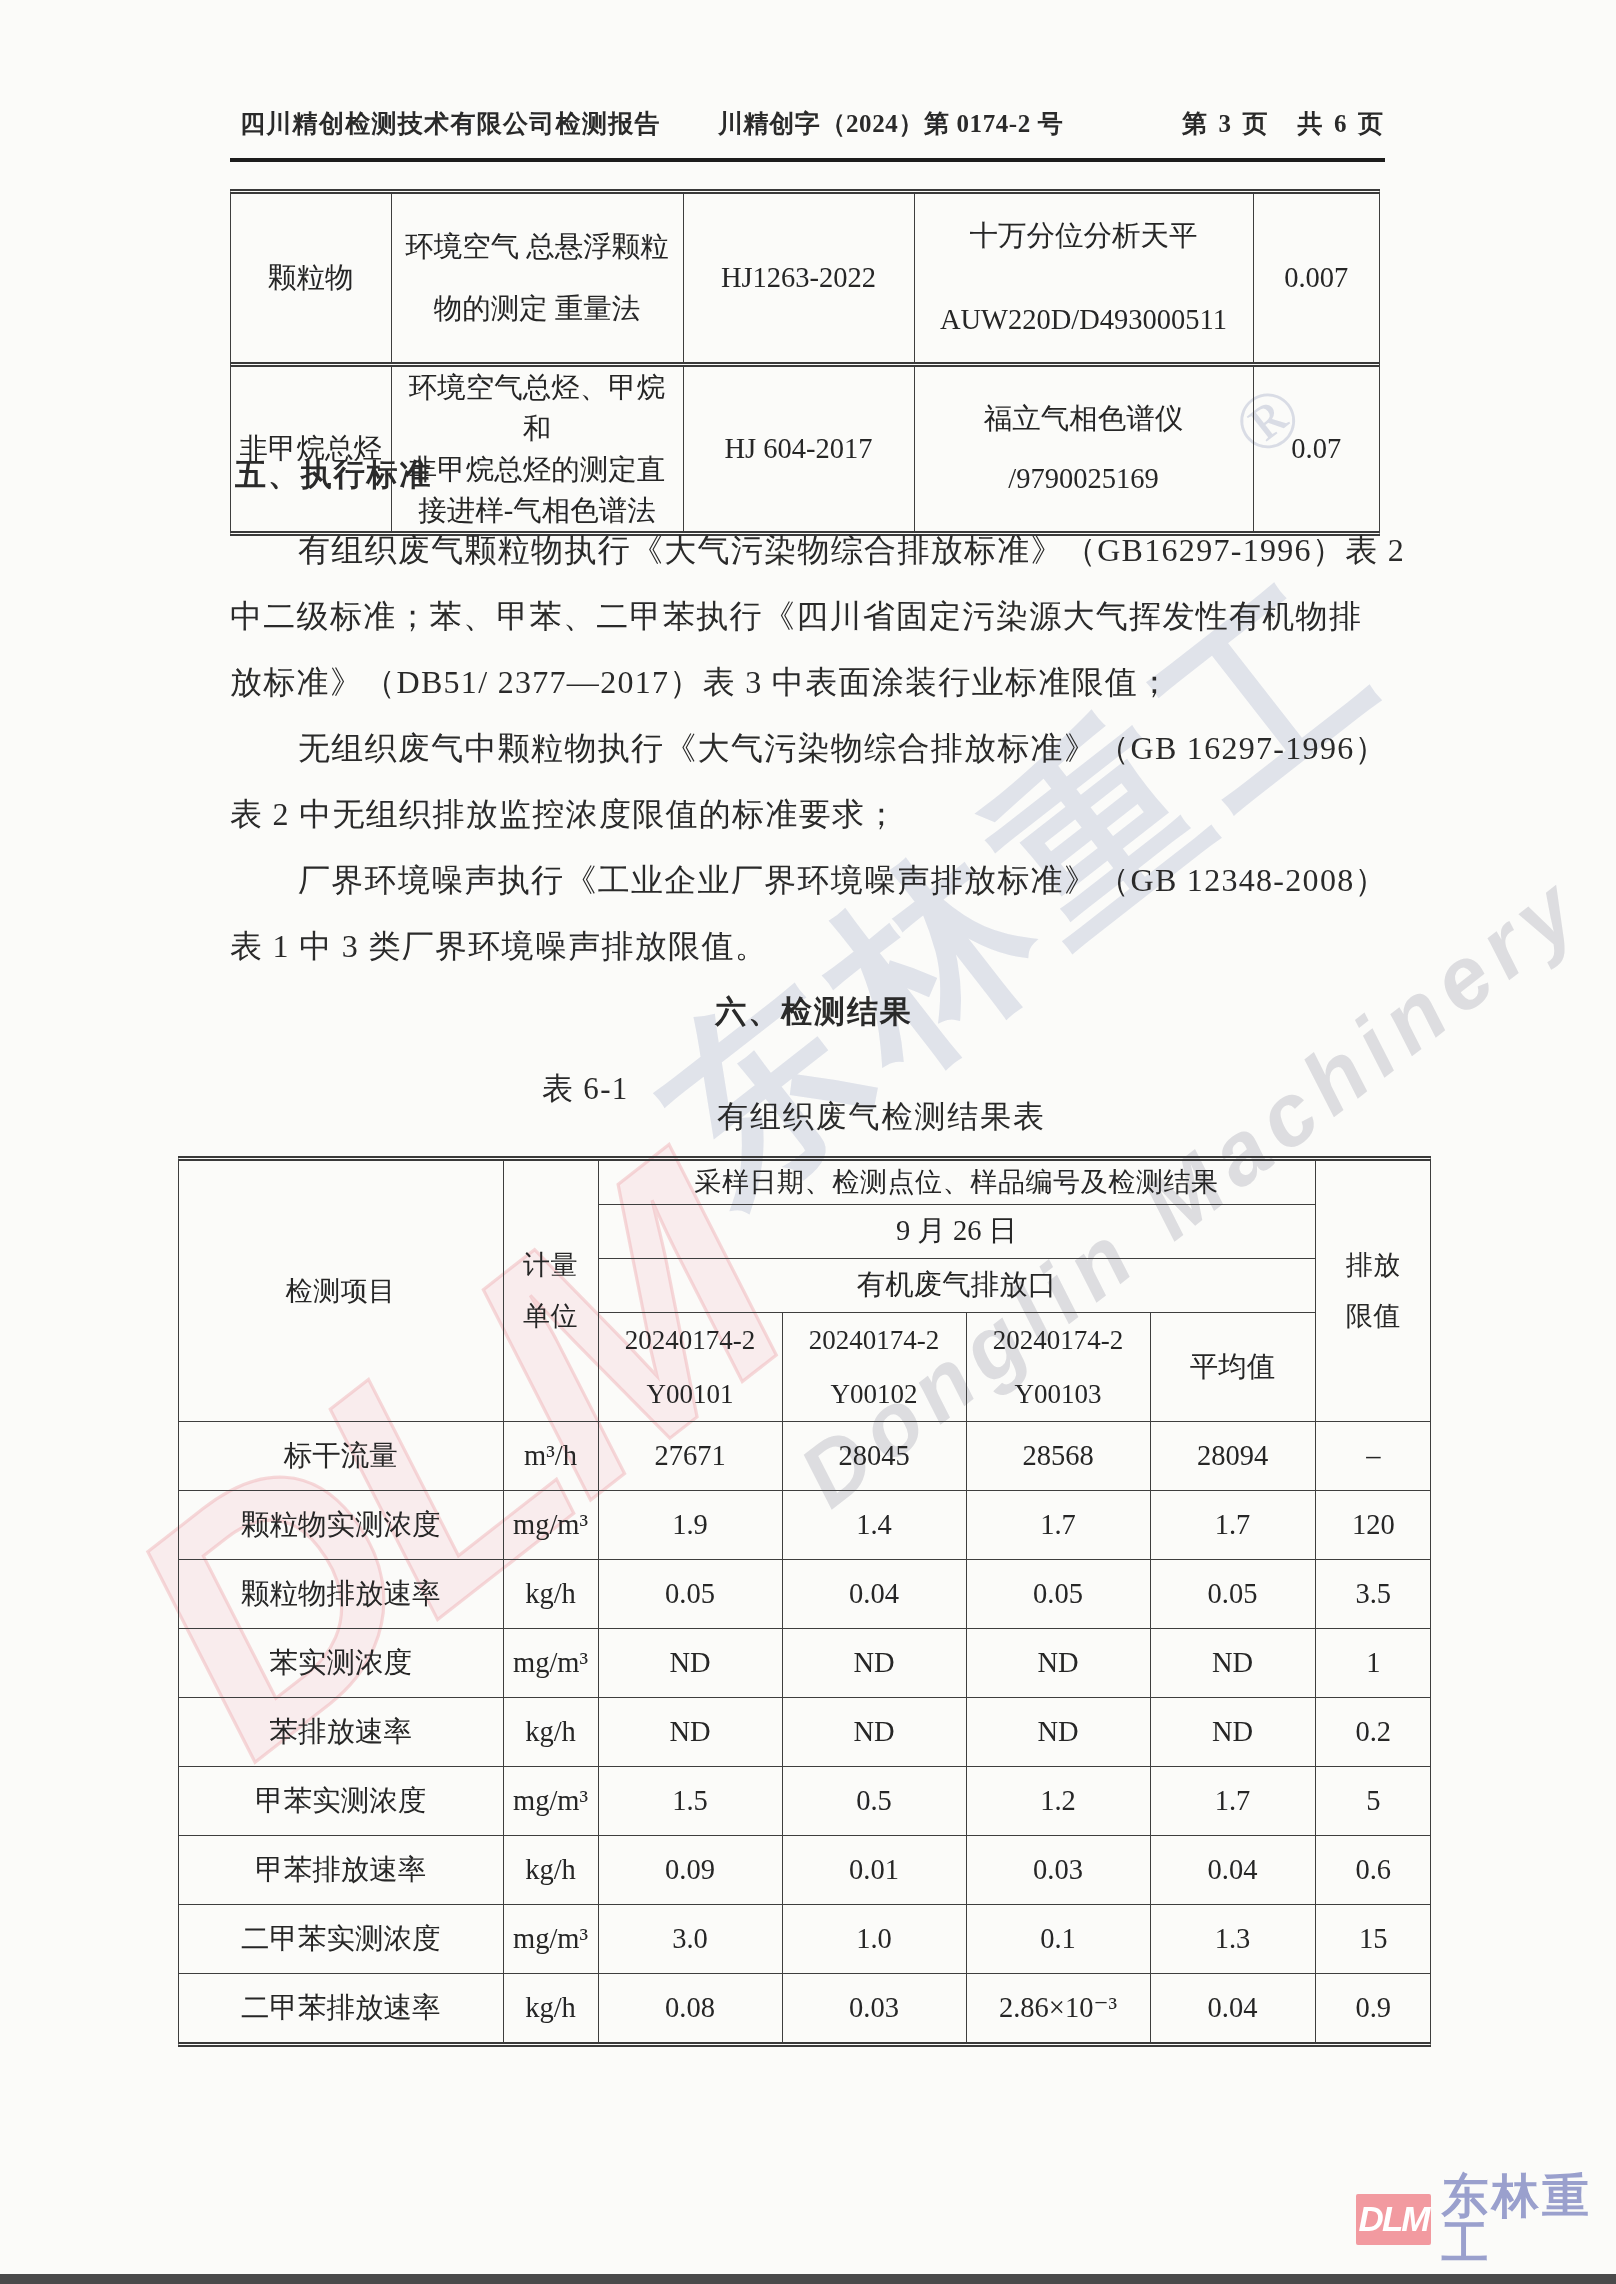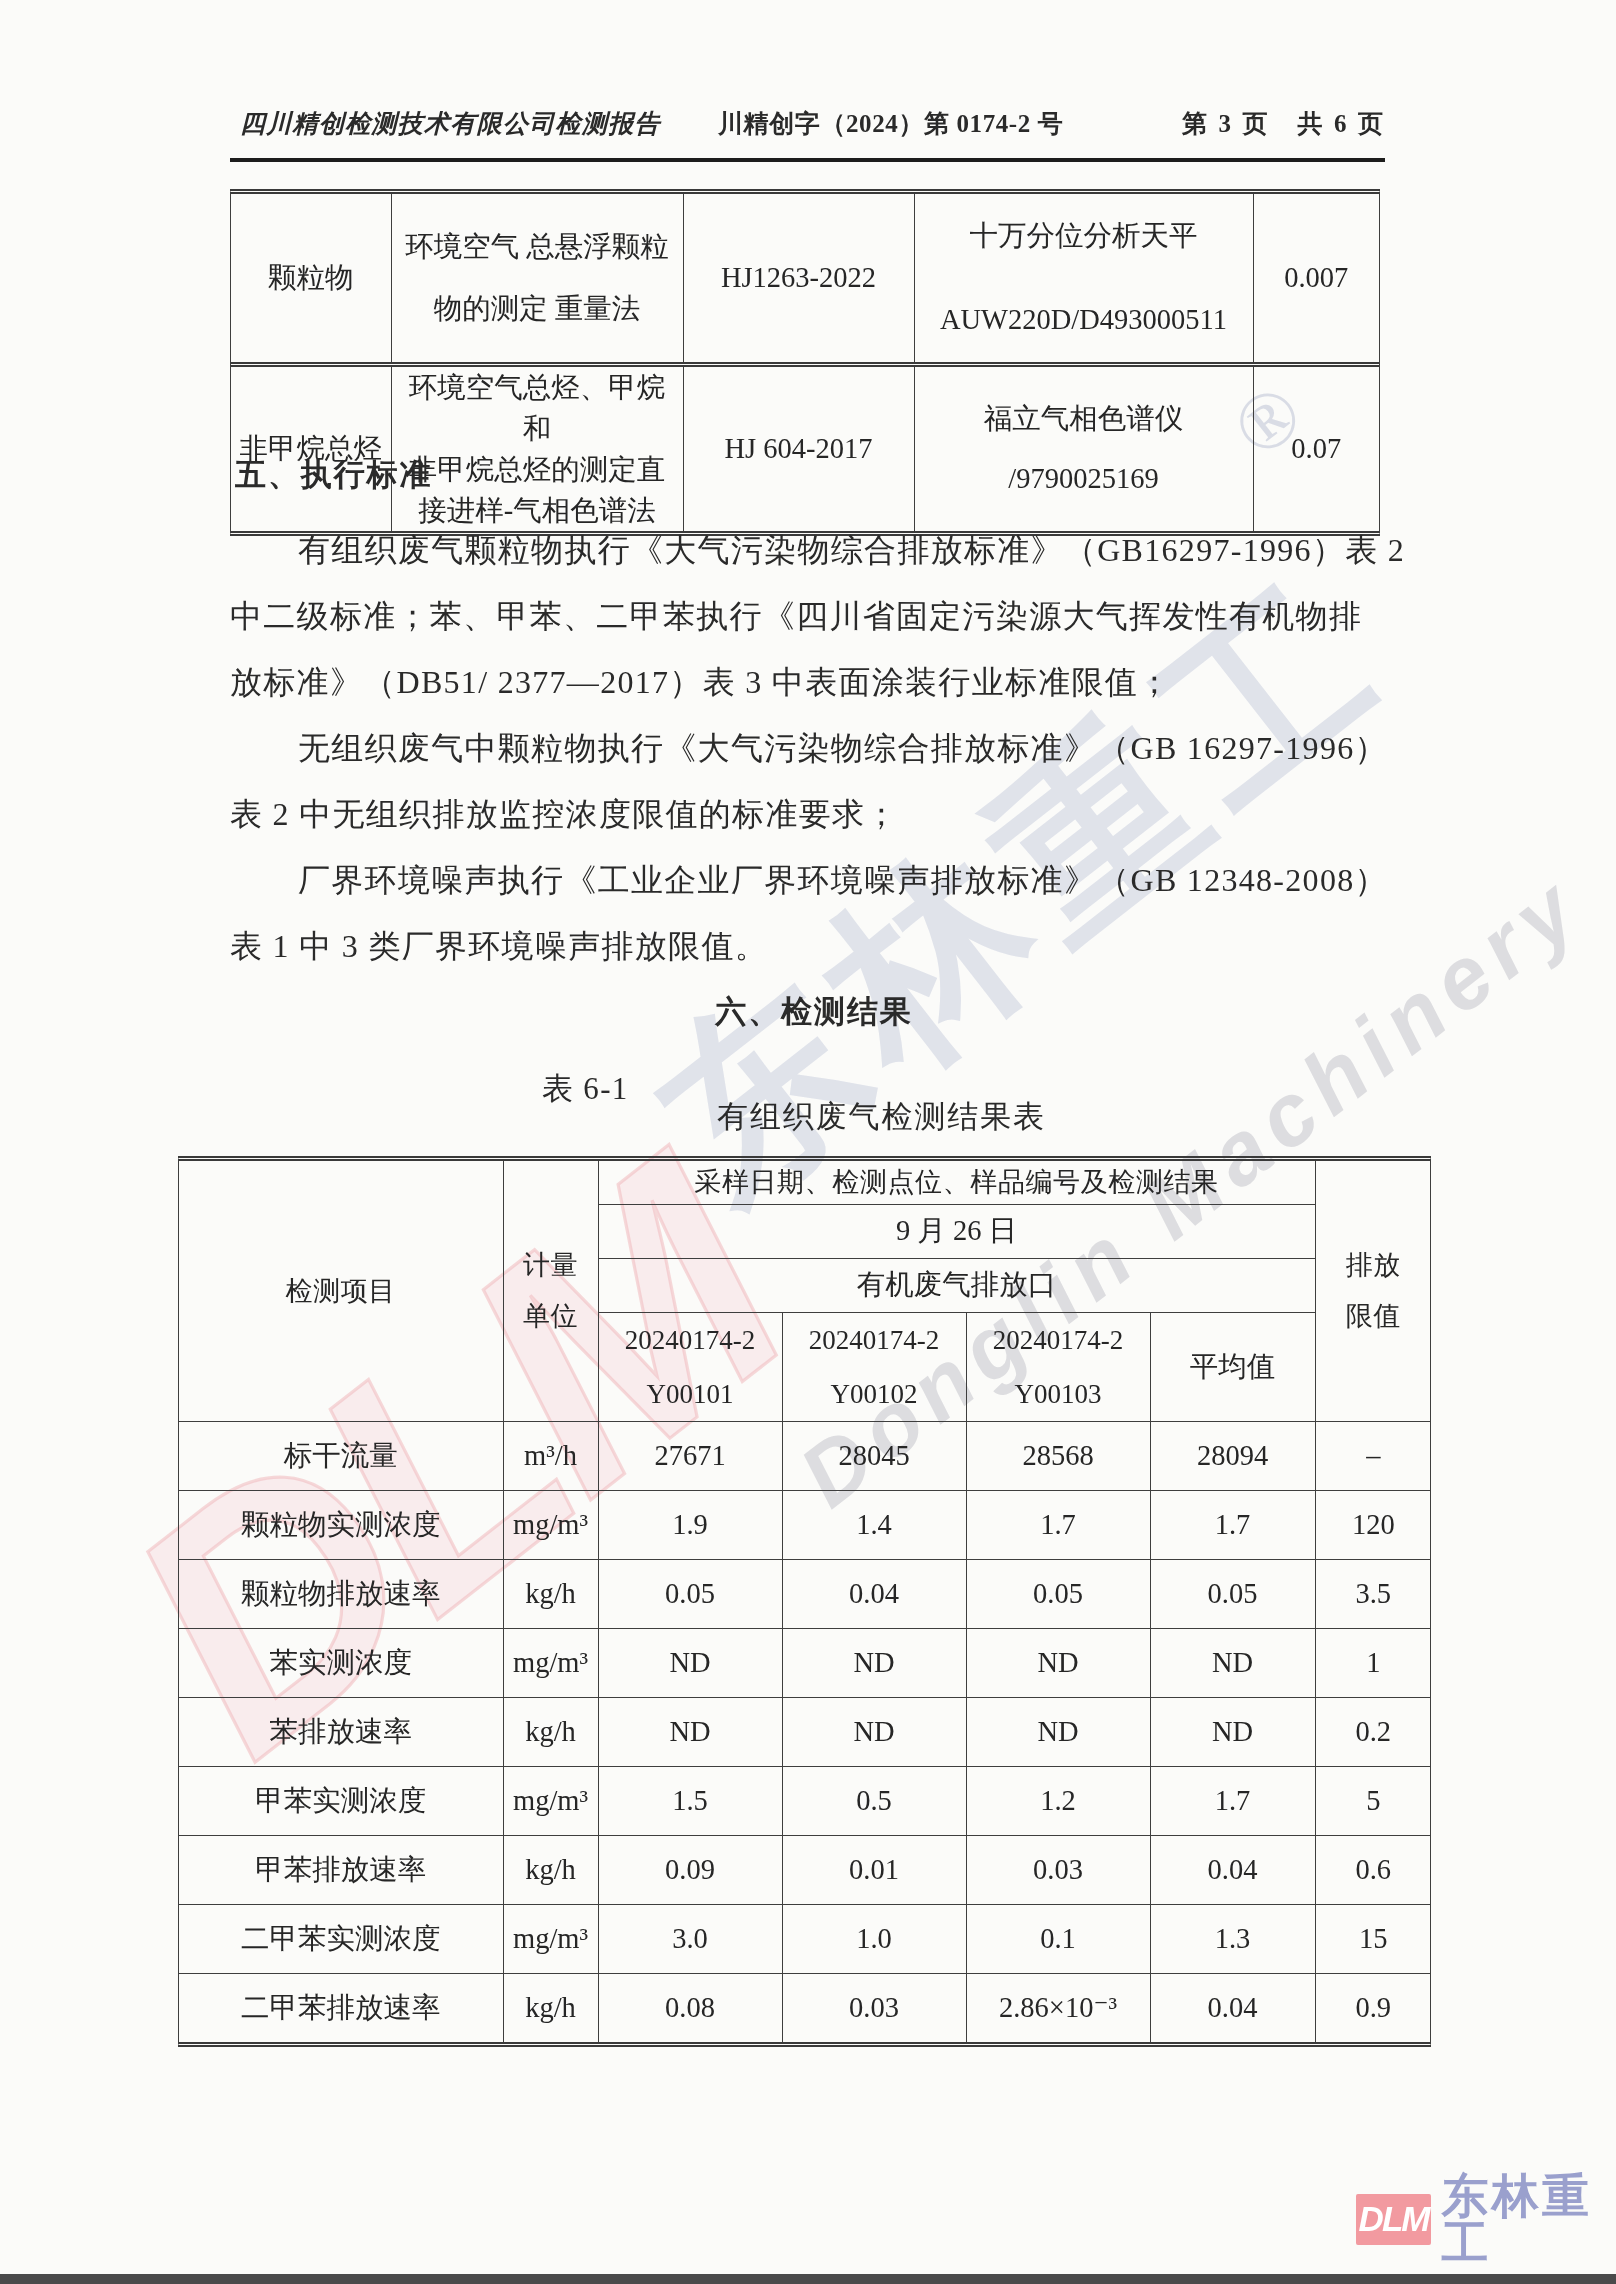--- a/index.html
+++ b/index.html
@@ -7,21 +7,21 @@
   body {
     position:relative;
     background:#fbfbf9;
     font-family:"Liberation Serif","DejaVu Serif",serif;
     color:#2a2a2a;
     overflow:hidden;
   }
   .content { position:absolute; inset:0; z-index:1; }
 
   
-  .hdr-left   { position:absolute; left:240px;  top:107px; font-size:25px; letter-spacing:1.3px; font-weight:600;font-style:italic; }
+  .hdr-left   { position:absolute; left:240px;  top:107px; font-size:25px; letter-spacing:1.3px; font-weight:600; }
   .hdr-center { position:absolute; left:718px; top:107px; font-size:25px; letter-spacing:0.6px; font-weight:600; }
   .hdr-right  { position:absolute; left:1182px; top:107px; font-size:25px; letter-spacing:2.6px; font-weight:600; }
   .hdr-rule   { position:absolute; left:230px; top:158px; width:1155px; height:3.9px; background:#1d1d1d; }
 
   
   .tbl-wrap {
     position:absolute; background:transparent;
     border-top:5.2px double #3a3a3a; border-bottom:5.2px double #3a3a3a;
     border-left:1.3px solid #3e3e3e; border-right:1.3px solid #3e3e3e;
   }

